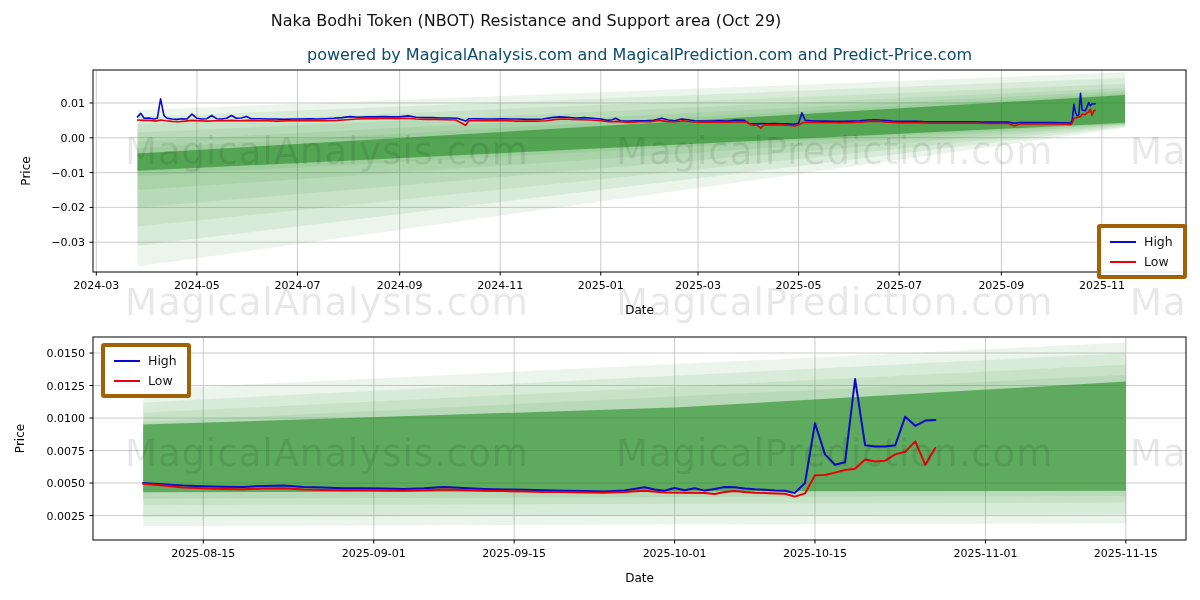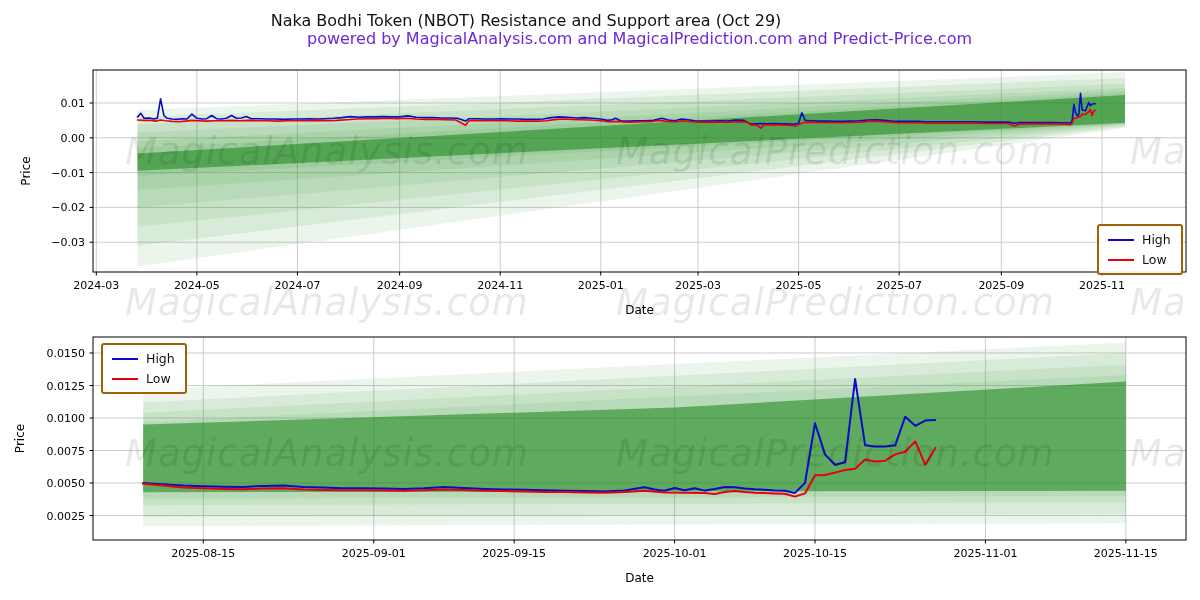--- a/index.html
+++ b/index.html
@@ -1,32 +1,32 @@
 <!DOCTYPE html>
 <html><head>
 <meta charset="utf-8">
 <style>
   html,body{margin:0;padding:0;background:#fff;}
   body{width:1200px;height:600px;position:relative;overflow:hidden;
        font-family:"DejaVu Sans","Liberation Sans",sans-serif;color:#000;}
   .fig-title{position:absolute;top:11px;left:0;width:1052px;text-align:center;
              font-size:16px;color:#111;}
-  .fig-subtitle{position:absolute;top:29px;left:93px;width:1093px;text-align:center;
-             font-size:16px;color:#6d28d9;}
+  .fig-subtitle{position:absolute;top:45px;left:93px;width:1093px;text-align:center;
+             font-size:16px;color:#0c4a6e;}
   .wm-row{position:absolute;left:125px;width:1061px;height:46px;overflow:hidden;
           pointer-events:none;}
   .wm-row span{position:absolute;top:0;white-space:nowrap;font-size:37px;
-          color:rgba(0,0,0,0.09);letter-spacing:1px;font-style:italic;}
+          color:rgba(0,0,0,0.09);letter-spacing:1px;}
   .wm-a{left:0;}
   .wm-b{left:470px;margin-left:21px;}
   .wm-c{left:1005px;}
   #wm1{top:130px;} #wm2{top:281px;} #wm3{top:432px;}
   svg{position:absolute;left:0;top:0;}
   .legend{position:absolute;display:inline-flex;flex-direction:column;gap:5px;
-          background:rgba(255,255,255,0.9);border:2px solid #a16207;border-radius:3px;
+          background:rgba(255,255,255,0.9);border:4px solid #a16207;border-radius:3px;
           padding:6px 10px 6px 9px;}
   .legend-top{left:1097px;top:224px;}
   .legend-bottom{left:101px;top:343px;}
   .legend-item{display:flex;align-items:center;gap:8px;height:15px;}
   .swatch{display:inline-block;width:26px;height:0;border-top:2.4px solid #000;}
   .legend-label{font-size:12.5px;color:#111;line-height:15px;}
 </style>
 </head>
 <body>
 

